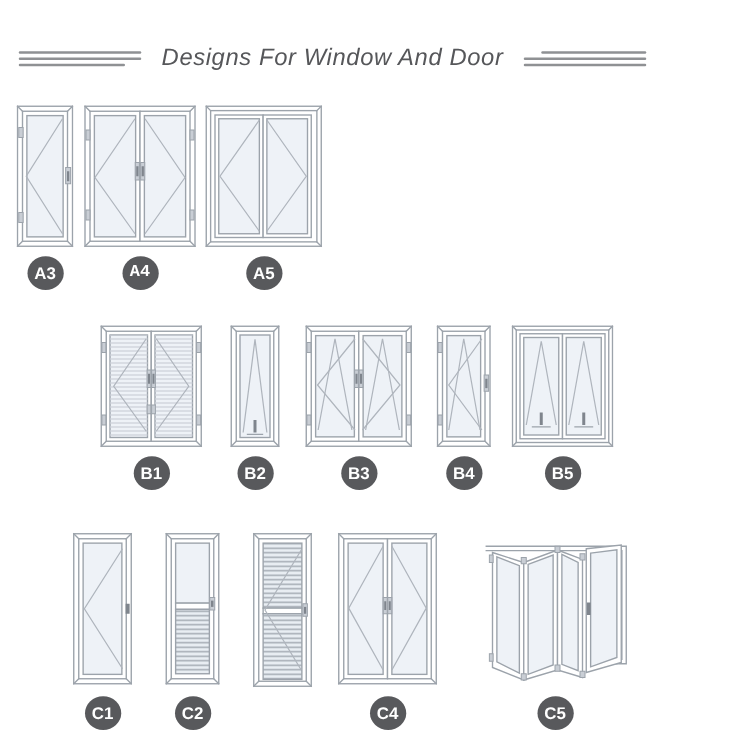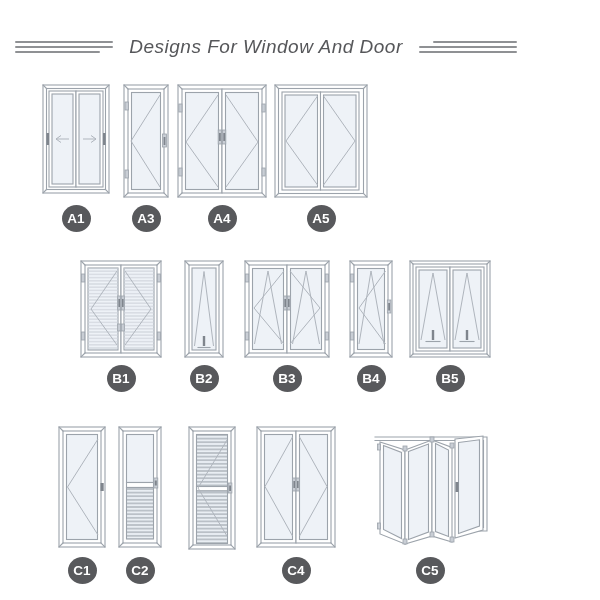--- a/index.html
+++ b/index.html
@@ -16,23 +16,23 @@
          letter-spacing:.5px;white-space:nowrap;font-weight:500;}
   
   .row{display:flex;align-items:flex-start;}
   #rowA{margin-top:26px;} #rowB{margin-top:28px;} #rowC{margin-top:34px;}
   .cell{display:flex;flex-direction:column;align-items:center;}
   .cell svg{display:block;}
   .badge{margin-top:7px;width:29px;height:27px;border-radius:50%;
          background:var(--badge,#58595C);color:var(--badge-text,#fff);
          font-size:13.5px;font-weight:bold;display:flex;align-items:center;justify-content:center;}
   
-  .a1{margin-left:42px;} .a2{margin-left:13px;} .a3{margin-left:13px;} .a4{margin-left:8px;} .a5{margin-left:7px;}
+  .a1{margin-left:42px;} .a2{margin-left:13px;} .a3{margin-left:13px;} .a4{margin-left:8px;font-family:Liberation Mono, monospace;} .a5{margin-left:7px;}
   .b1{margin-left:80px;} .b2{margin-left:22px;} .b3{margin-left:20px;} .b4{margin-left:19px;} .b5{margin-left:16px;}
-  .c1{margin-left:58px;} .c2{margin-left:12px;} .c3{margin-left:26px;gap:46px;} .c4{margin-left:20px;} .c5{margin-left:34px;}
+  .c1{margin-left:58px;} .c2{margin-left:26px;} .c3{margin-left:26px;gap:46px;} .c4{margin-left:20px;} .c5{margin-left:34px;}
   
   .ln{stroke:var(--line,#9CA3AB);fill:none;stroke-width:1.1;stroke-linecap:square;}
   .wht{fill:#fff;stroke:var(--line,#9CA3AB);stroke-width:1.1;}
   .gls{fill:var(--glass,#EEF2F7);stroke:var(--line,#9CA3AB);stroke-width:1.1;}
   .thin{stroke:#AFB5BD;fill:none;stroke-width:1;}
   .hw{fill:#7F858D;stroke:none;}
   .hw2{fill:#C9CED5;stroke:var(--line,#9CA3AB);stroke-width:.8;}
 </style>
 </head>
 <body>
@@ -48,36 +48,20 @@
     <div class="title">Designs For Window And Door</div>
     <div class="lines right">
       <div class="l-86"></div>
         <div class="l-100"></div>
         <div class="l-100"></div>
     </div>
   </div>
 
   <div class="row" id="rowA">
 
-    <div class="cell a1">
-      <svg width="68" height="114" viewBox="0 0 68 114">
-        <rect class="wht" x="1" y="1" width="66" height="108"></rect>
-        <rect class="wht" x="4.5" y="4.5" width="59" height="101"></rect>
-        <path class="ln" d="M1 1 L4.5 4.5 M67 1 L63.5 4.5 M1 109 L4.5 105.5 M67 109 L63.5 105.5"></path>
-        <rect class="wht" x="7" y="7" width="27" height="96"></rect>
-        <rect class="gls" x="10" y="10" width="21" height="90"></rect>
-        <rect class="wht" x="34" y="7" width="27" height="96"></rect>
-        <rect class="gls" x="37" y="10" width="21" height="90"></rect>
-        <rect class="hw" x="4.5" y="49" width="2.5" height="12"></rect>
-        <rect class="hw" x="61" y="49" width="2.5" height="12"></rect>
-        <path class="thin" d="M14 55 H27 M14 55 l5 -3.5 M14 55 l5 3.5"></path>
-        <path class="thin" d="M41 55 H54 M54 55 l-5 -3.5 M54 55 l-5 3.5"></path>
-      </svg>
-      <div class="badge">A1</div>
-    </div>
 
 
     <div class="cell a3">
       <svg width="46" height="114" viewBox="0 0 46 114">
         <rect class="wht" x="1" y="1" width="44" height="112"></rect>
         <rect class="wht" x="5" y="5" width="36" height="104"></rect>
         <path class="ln" d="M1 1 L5 5 M45 1 L41 5 M1 113 L5 109 M45 113 L41 109"></path>
         <rect class="gls" x="8.5" y="8.5" width="29" height="97"></rect>
         <path class="thin" d="M37 11 L8 57 L37 103"></path>
         <rect class="hw2" x="2" y="18" width="3.5" height="8"></rect>

